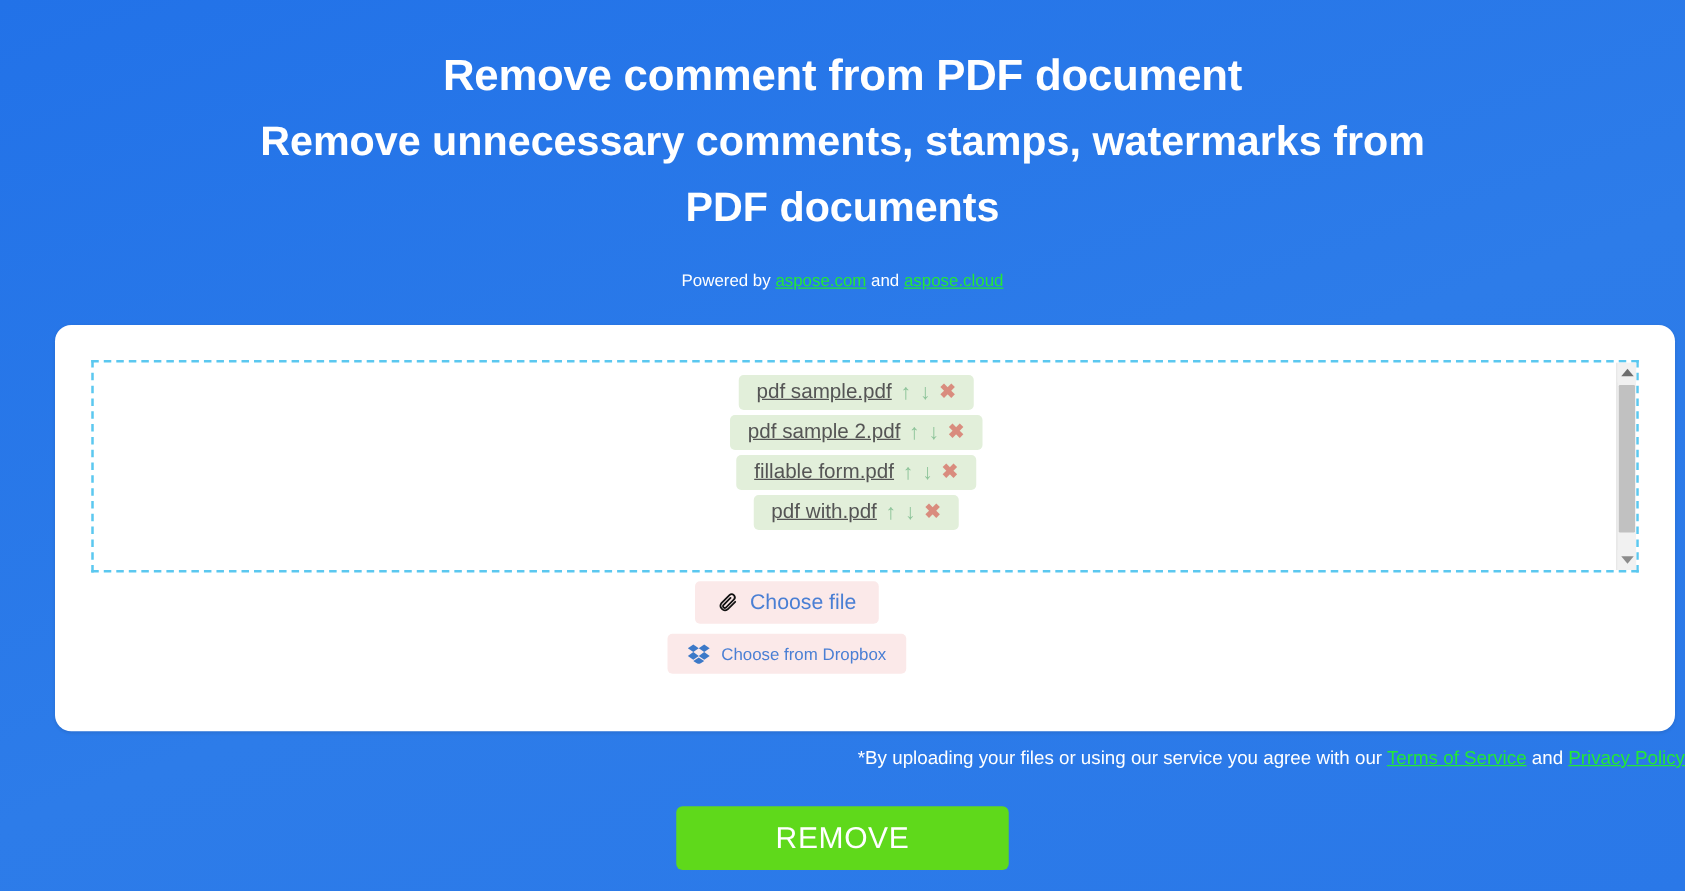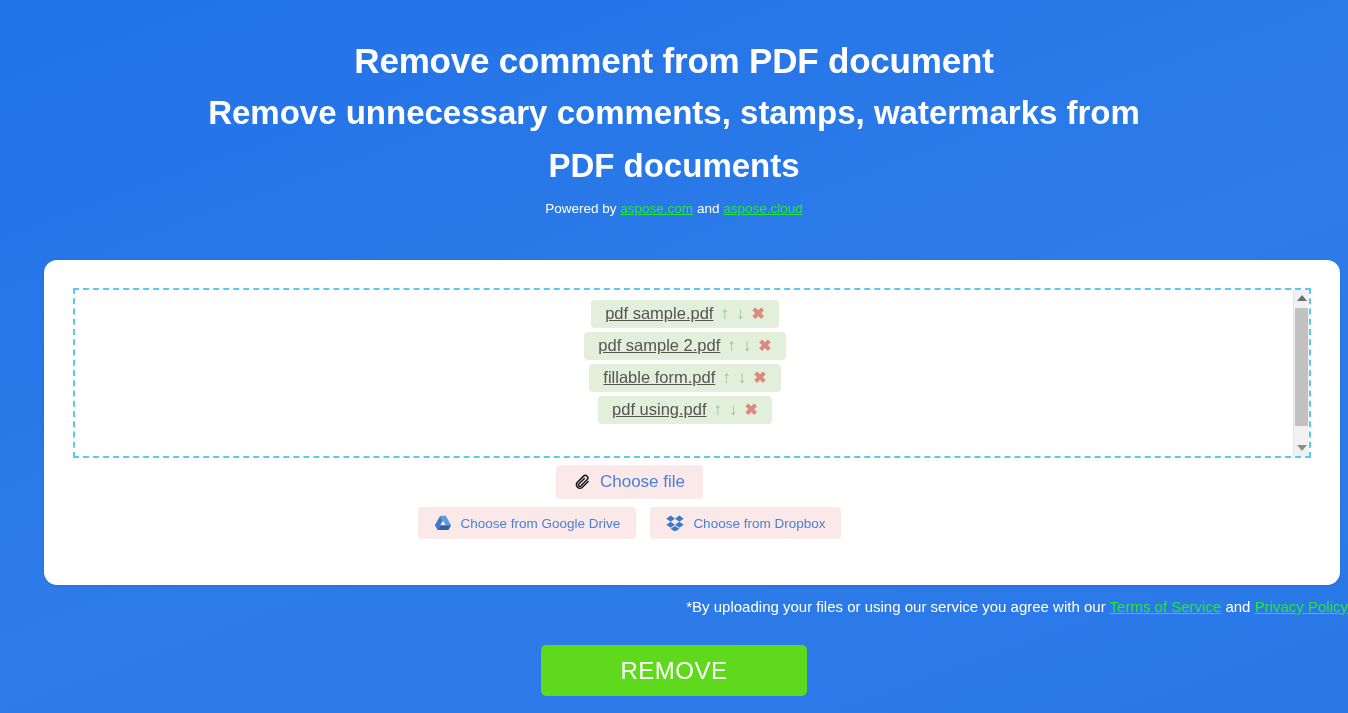--- a/index.html
+++ b/index.html
@@ -36,21 +36,21 @@
   }
   .subtitle {
     font-size: 33px;
     font-weight: bold;
     line-height: 1.6;
     margin: 0 auto;
     max-width: 1000px;
     color: #ffffff;
   }
   .powered {
-    margin-top: 8px;
+    margin-top: 24px;
     font-size: 13.5px;
     color: #ffffff;
   }
   .powered a {
     color: #23e836;
     text-decoration: underline;
   }
 
   
   .card {
@@ -245,21 +245,21 @@
             <span class="chip-btn chip-down">↓</span>
             <span class="chip-btn chip-del">✖</span>
           </div>
           <div class="file-chip">
             <span class="file-name">fillable form.pdf</span>
             <span class="chip-btn chip-up">↑</span>
             <span class="chip-btn chip-down">↓</span>
             <span class="chip-btn chip-del">✖</span>
           </div>
           <div class="file-chip">
-            <span class="file-name">pdf using.pdf</span>
+            <span class="file-name">pdf with.pdf</span>
             <span class="chip-btn chip-up">↑</span>
             <span class="chip-btn chip-down">↓</span>
             <span class="chip-btn chip-del">✖</span>
           </div>
         </div>
 
       <div class="scrollbar">
         <div class="sb-arrow up">
           <div class="tri up"></div>
         </div>
@@ -277,30 +277,20 @@
           <span class="glyph">
             <svg class="svg-ico" width="17" height="17" viewBox="0 0 24 24" fill="none" stroke="#111111" stroke-width="2" stroke-linecap="round">
               <path d="M20 10.5l-8.5 8.5a5 5 0 01-7-7l9-9a3.5 3.5 0 014.9 5L9.5 17a2 2 0 01-2.8-2.8l8-8"></path>
             </svg>
           </span>
           <span class="lbl">Choose file</span>
         </button>
       </div>
 
       <div class="btn-row">
-        <button class="upload-btn small">
-          <span class="glyph">
-            <svg class="svg-ico" width="18" height="16" viewBox="0 0 24 22">
-              <path d="M8.2 1.2L0.8 14.2l3.7 6.4L12 7.6z" fill="#3c79c8"></path>
-              <path d="M15.8 1.2H8.2L15.7 14.2h7.5z" fill="#5c9ad8"></path>
-              <path d="M4.5 20.6h15l3.7-6.4H8.2z" fill="#2a62ad"></path>
-            </svg>
-          </span>
-          <span class="lbl">Choose from Google Drive</span>
-        </button>
 
         <button class="upload-btn small">
           <span class="glyph">
             <svg class="svg-ico" width="18" height="16" viewBox="0 0 24 22">
               <path d="M6 0.8L0 5l6 4.2L12 5z" fill="#3c79c8"></path>
               <path d="M18 0.8L12 5l6 4.2L24 5z" fill="#3c79c8"></path>
               <path d="M0 13.4l6 4.2L12 13.4 6 9.2z" fill="#3c79c8"></path>
               <path d="M12 13.4l6 4.2 6-4.2-6-4.2z" fill="#3c79c8"></path>
               <path d="M6 18.9l6 4 6-4-6-3.7z" fill="#3c79c8"></path>
             </svg>

